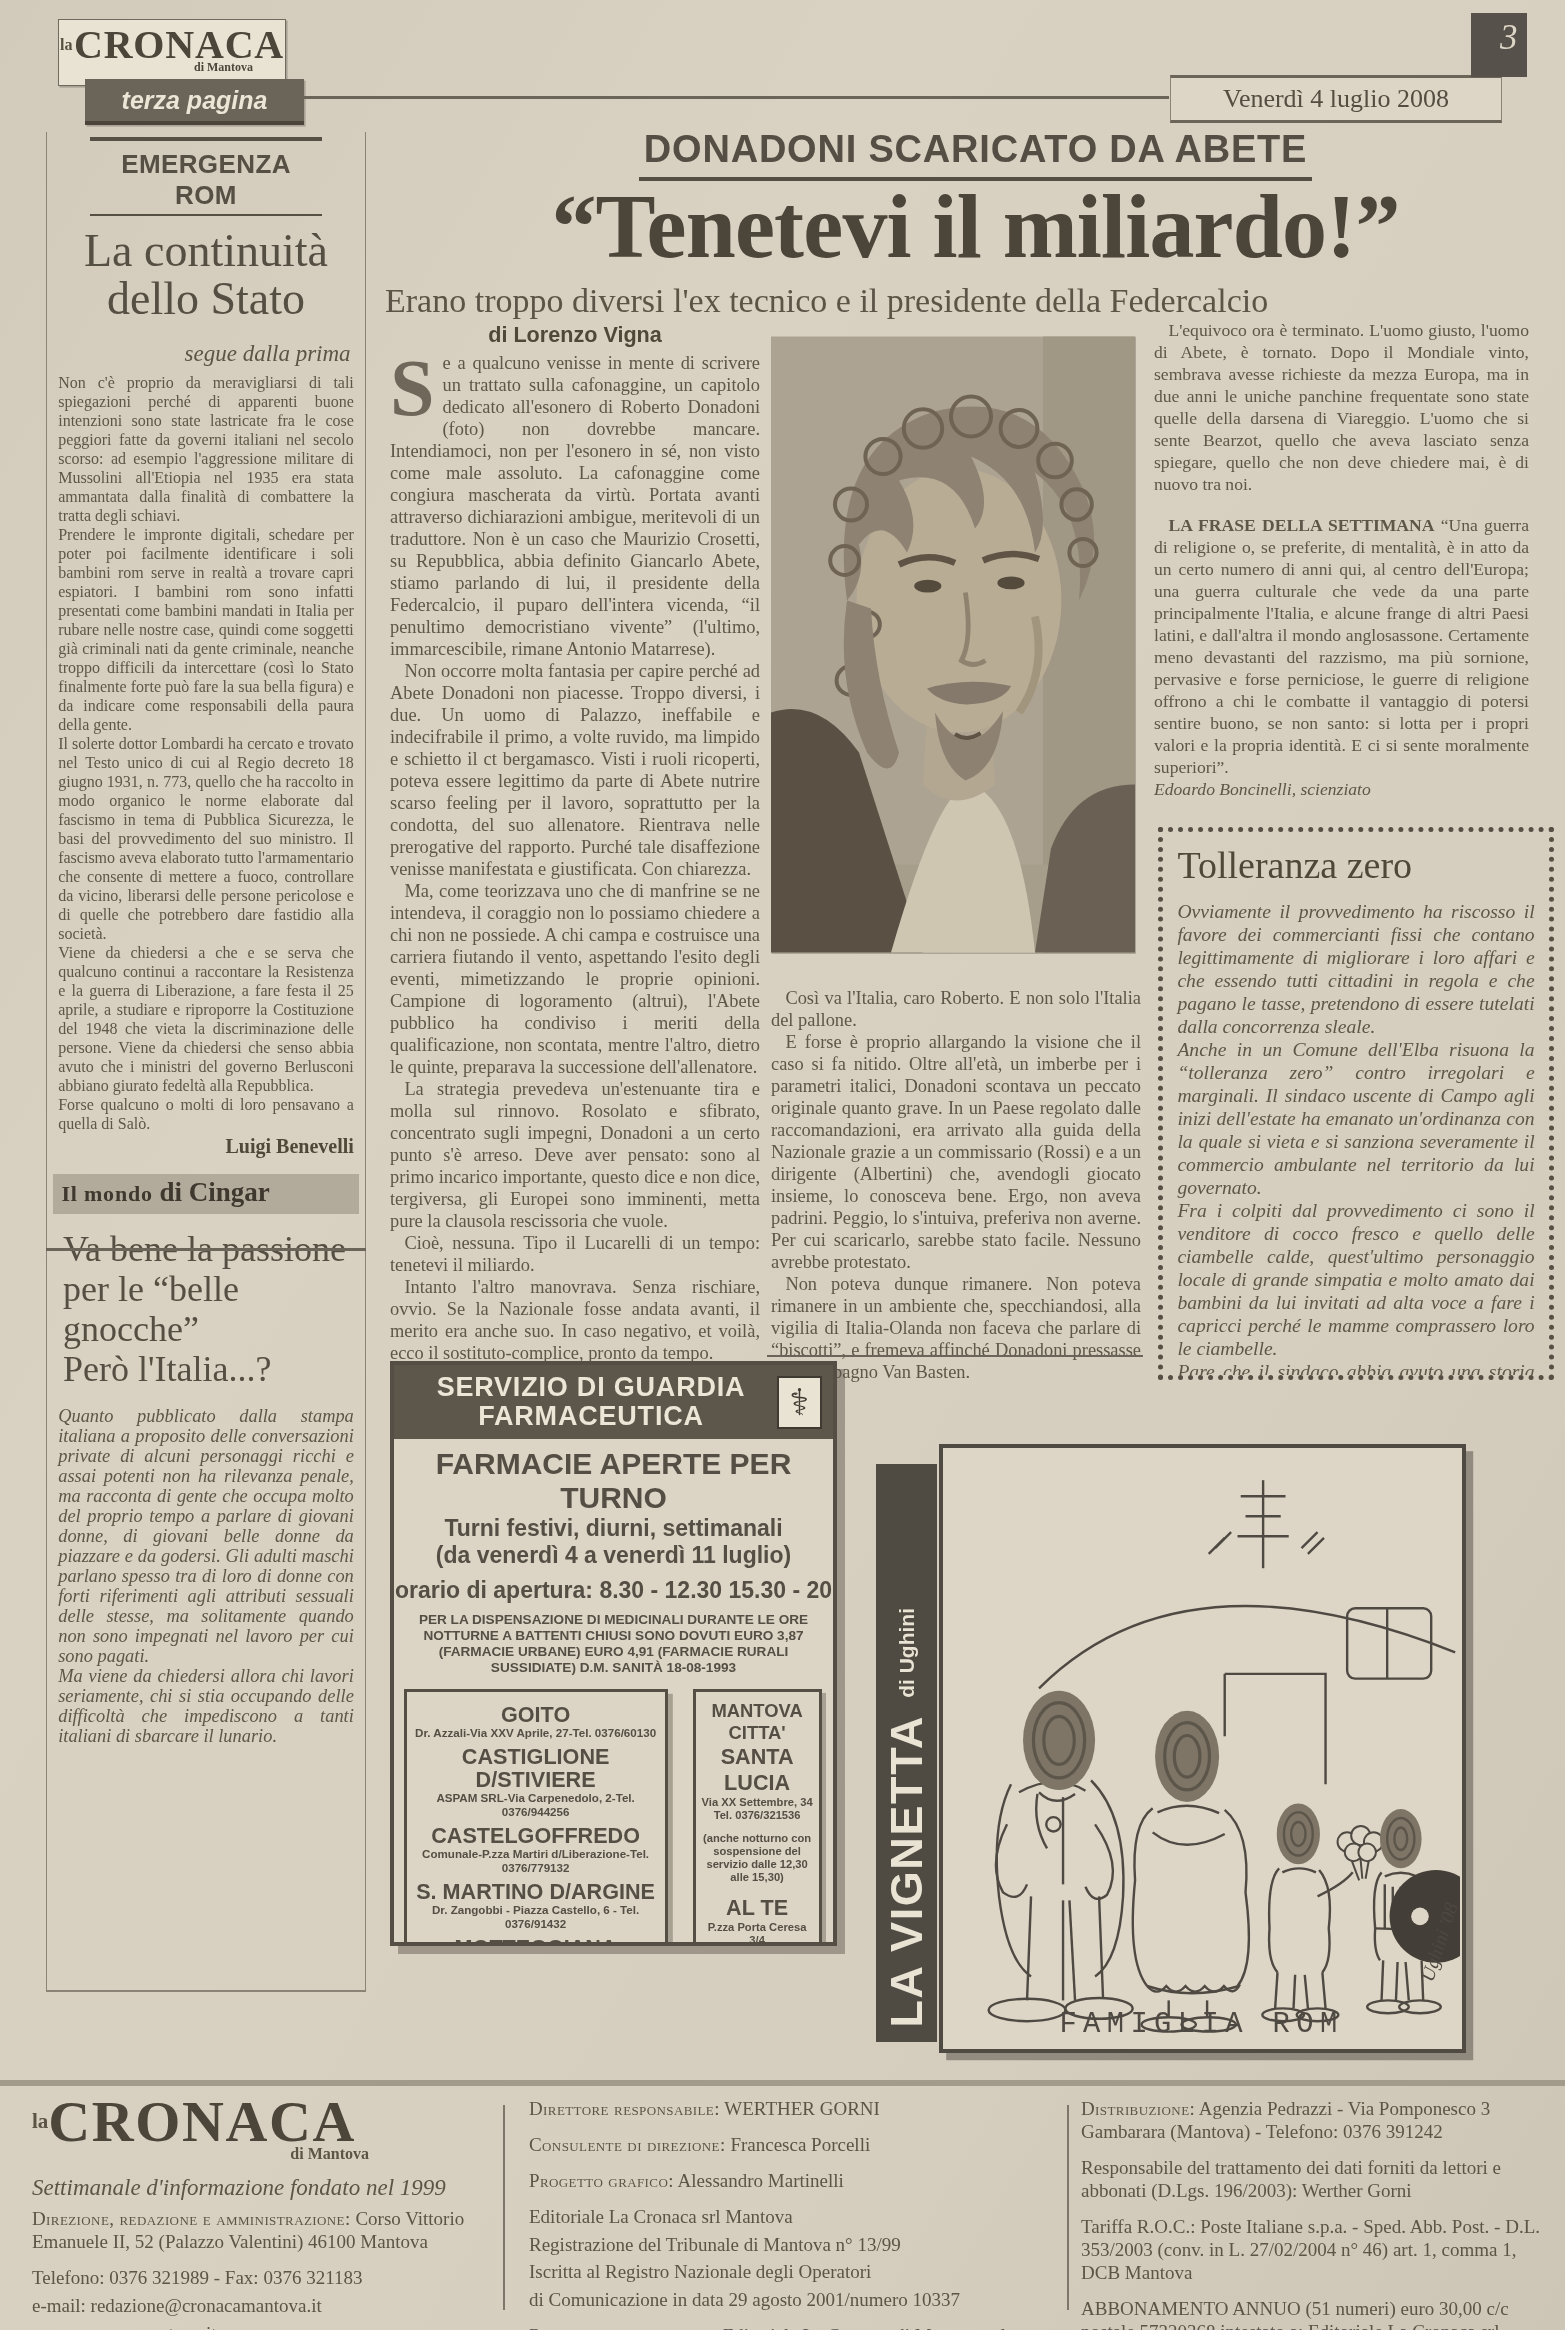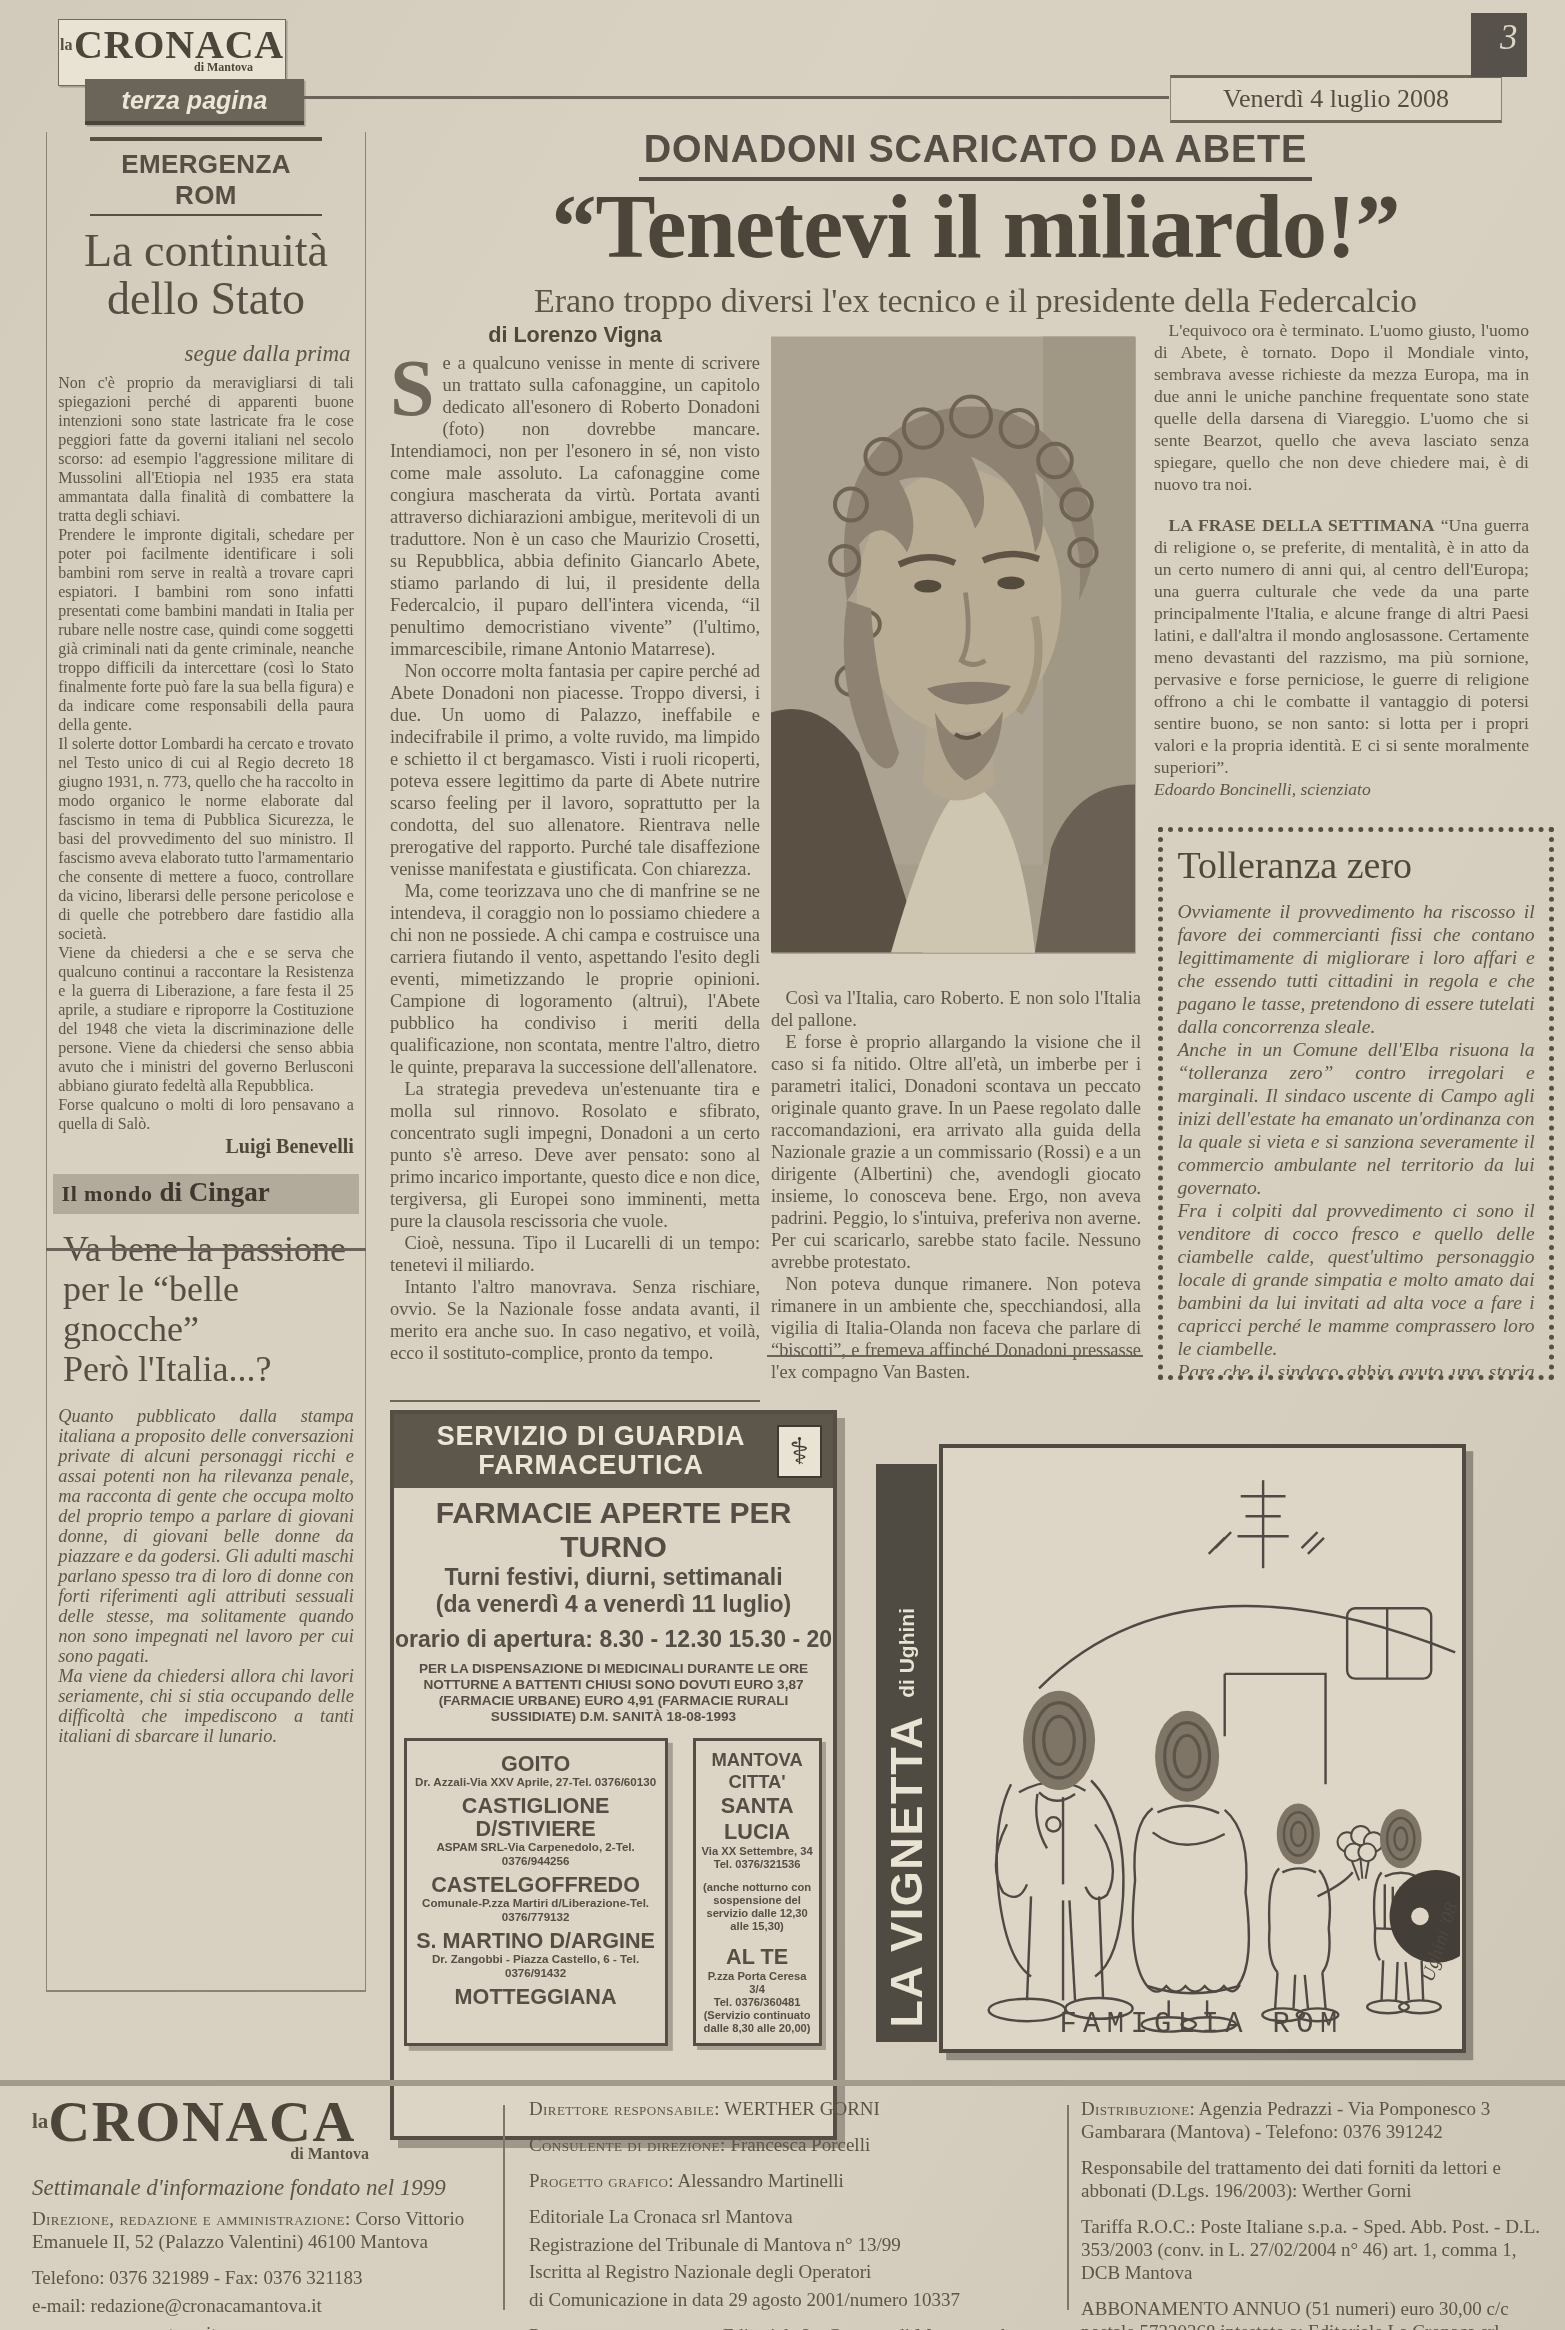--- a/index.html
+++ b/index.html
@@ -45,21 +45,21 @@
   .ctitle { font-size:36px; line-height:40px; color:#554e42; margin:14.4px 0 0 4.8px;}
   .cbody { margin-top:17.6px; }
   .cbody p { font-style:italic; font-size:18.4px; line-height:20px; text-align:justify; color:#5d5649;}
 
   
   .kicker-m { left:385px; top:128px; width:1181px; text-align:center;}
   .kicker-m span { display:inline-block; font:bold 38px "Liberation Sans",sans-serif; color:#554e44;
     border-bottom:4px solid #554e44; padding:0 4.8px 6.4px 4.8px; letter-spacing:0.8px;}
   .headline { left:385px; top:175px; width:1181px; text-align:center; font-weight:bold; font-size:90px;
     color:#4c4539; letter-spacing:-0.8px;}
-  .subhead { left:385px; top:282px; width:1181px; text-align:center; font-size:34px; color:#5b5447;}
+  .subhead { left:385px; top:282px; width:1181px; text-align:left; font-size:34px; color:#5b5447;}
   .byline { left:390px; top:322px; width:370px; text-align:center; font:bold 21.6px "Liberation Sans",sans-serif; color:#4f4839;}
   .mcol { font-size:18.4px; line-height:22px; text-align:justify; color:#5d5649;}
   .mcol p { text-indent:14.4px; }
   .mcol p.noindent { text-indent:0; }
   .col1 { left:390px; top:352px; width:370px; height:1041px; overflow:hidden;}
   .dropcap { float:left; font-weight:bold; font-size:80px; line-height:66px; padding:3.2px 8px 0 0; color:#6e675a;}
   .photo { left:771px; top:336px; width:364px; height:617px; box-shadow:0.8px 0.8px 0 rgba(80,73,62,.4);}
   .col2 { left:771px; top:987px; width:370px; height:433px; overflow:hidden;}
   .col3 { left:1154px; top:319px; width:375px; height:497px; overflow:hidden; font-size:17.6px;}
   .col3 p { text-indent:14.4px;}
@@ -67,21 +67,21 @@
   .frase-author { font-style:italic; text-indent:0 !important; }
   .rule-c1 { left:390px; top:1400px; width:370px; height:2.4px; background:#6b6459;}
   .rule-c2 { left:767px; top:1355px; width:376px; height:2.4px; background:#6b6459;}
 
   
   .tz { left:1158px; top:827px; width:396px; height:553px; border:5.6px dotted #564f44; padding:11.2px 14.4px; overflow:hidden;}
   .tz h2 { font-size:38px; font-weight:normal; color:#4f4839; margin-bottom:13px;}
   .tz p { font-style:italic; font-size:19.6px; line-height:23px; text-align:justify; color:#5d5649;}
 
   
-  .ph { left:390px; top:1410px; width:447px; height:730px; background:#dcd5c5; border:4px solid #544e44;
+  .ph { left:390px; top:1361px; width:447px; height:585px; background:#dcd5c5; border:4px solid #544e44;
     box-shadow:8px 8px 0 rgba(90,83,72,.45); overflow:hidden; font-family:"Liberation Sans",sans-serif; color:#544e44;}
   .ph-head { height:74px; background:#5c564b; color:#ece6d7; display:flex; align-items:center; padding:0 11.2px;}
   .ph-head .t { flex:1; text-align:center; font-weight:bold; font-size:27px; line-height:29px; letter-spacing:0.8px;}
   .ph-ico { width:45px; height:53px; background:#e9e3d4; border:2.4px solid #3f3a31; color:#3f3a31;
     display:flex; align-items:center; justify-content:center; font-size:37px; font-family:"DejaVu Sans",sans-serif;}
   .ph-title { text-align:center; font-weight:bold; font-size:30px; margin-top:8px;}
   .ph-sub { text-align:center; font-weight:bold; font-size:23px; line-height:27px;}
   .ph-hours { text-align:center; font-weight:bold; font-size:23px; margin-top:8px;}
   .ph-note { text-align:center; font-weight:bold; font-size:13.6px; line-height:16px; margin:8px 16px 0 16px;}
   .ph-cols { display:flex; gap:13px; margin:13px 9.6px 0 9.6px; }

